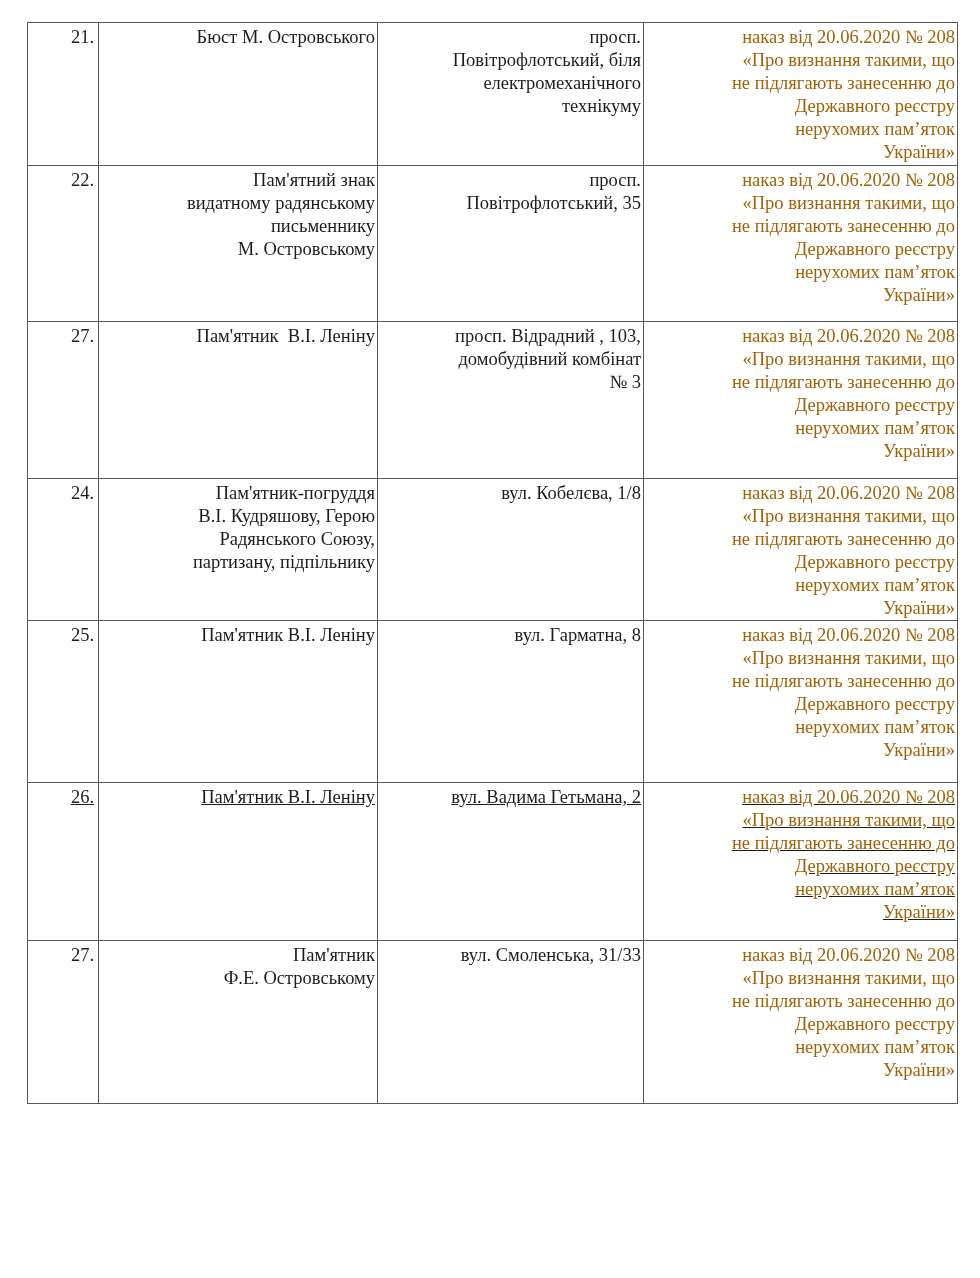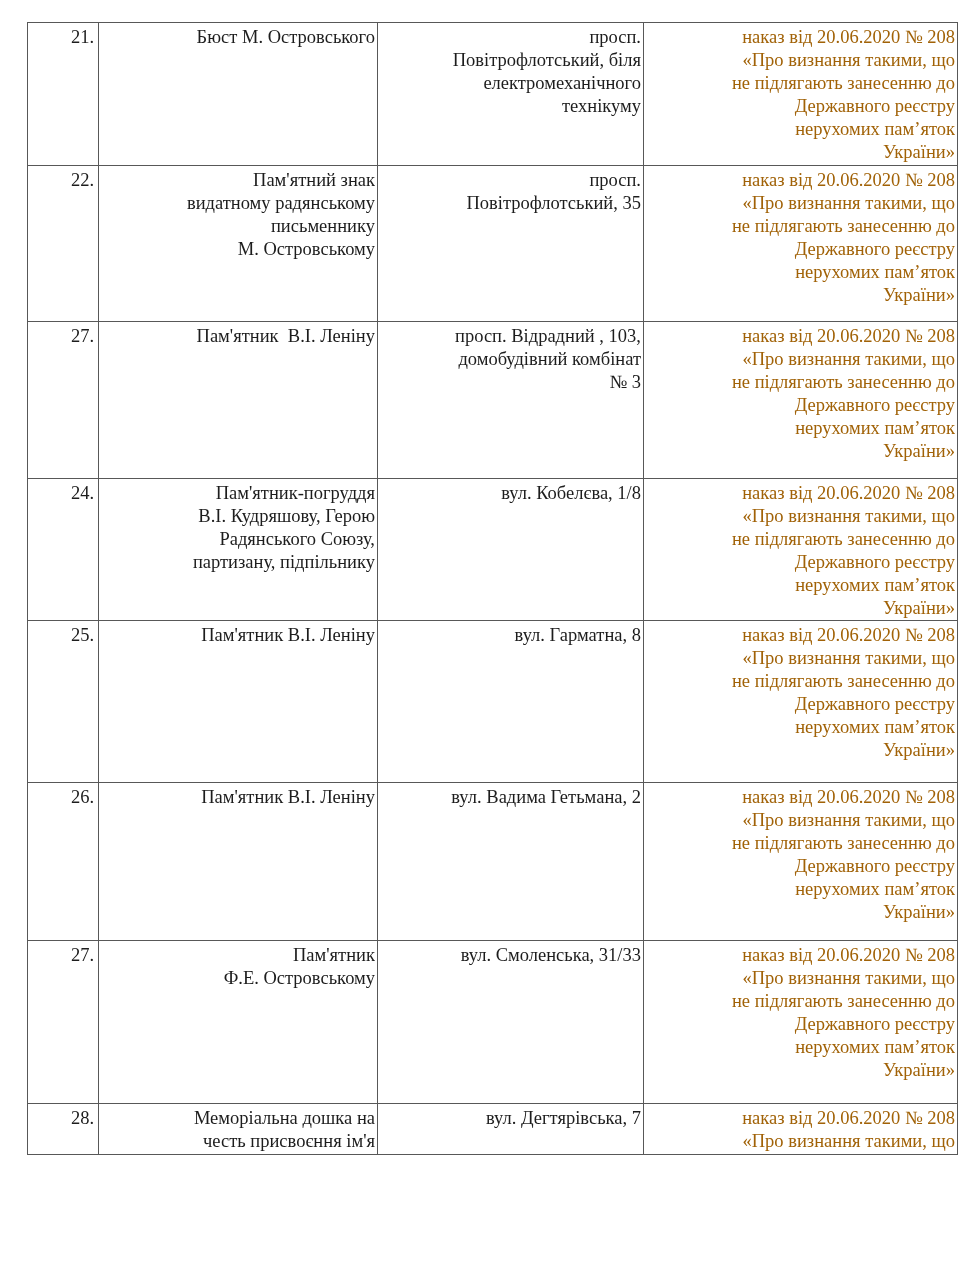--- a/index.html
+++ b/index.html
@@ -42,21 +42,21 @@
   }
   td.order-cell .cell {
     color: #a16207;
   }
   
   tr.r1 { height: 143px; margin-top: 8px; }
   tr.r2 { height: 156px; }
   tr.r3 { height: 157px; }
   tr.r4 { height: 122px; }
   tr.r5 { height: 162px; }
-  tr.r6 { height: 158px; }
+  tr.r6 { height: 158px; text-decoration: underline; }
   tr.r7 { height: 163px; }
   tr.r8 { height: 51px; }
 </style>
 </head>
 <body>
 
 <div class="page">
   <table class="doc-table">
     <colgroup>
       <col style="width:71px">
@@ -204,31 +204,15 @@
           </td>
         <td class="order-cell">
             <div class="cell">наказ від 20.06.2020 № 208
 «Про визнання такими, що
 не підлягають занесенню до
 Державного реєстру
 нерухомих пам’яток
 України»</div>
           </td>
       </tr>
-      <tr class="r8">
-        <td class="num-cell">
-            <div class="cell">28.</div>
-          </td>
-        <td>
-            <div class="cell">Меморіальна дошка на
-честь присвоєння ім'я</div>
-          </td>
-        <td>
-            <div class="cell">вул. Дегтярівська, 7</div>
-          </td>
-        <td class="order-cell">
-            <div class="cell">наказ від 20.06.2020 № 208
-«Про визнання такими, що</div>
-          </td>
-      </tr>
     </tbody>
   </table>
 </div>
 
 </body></html>

